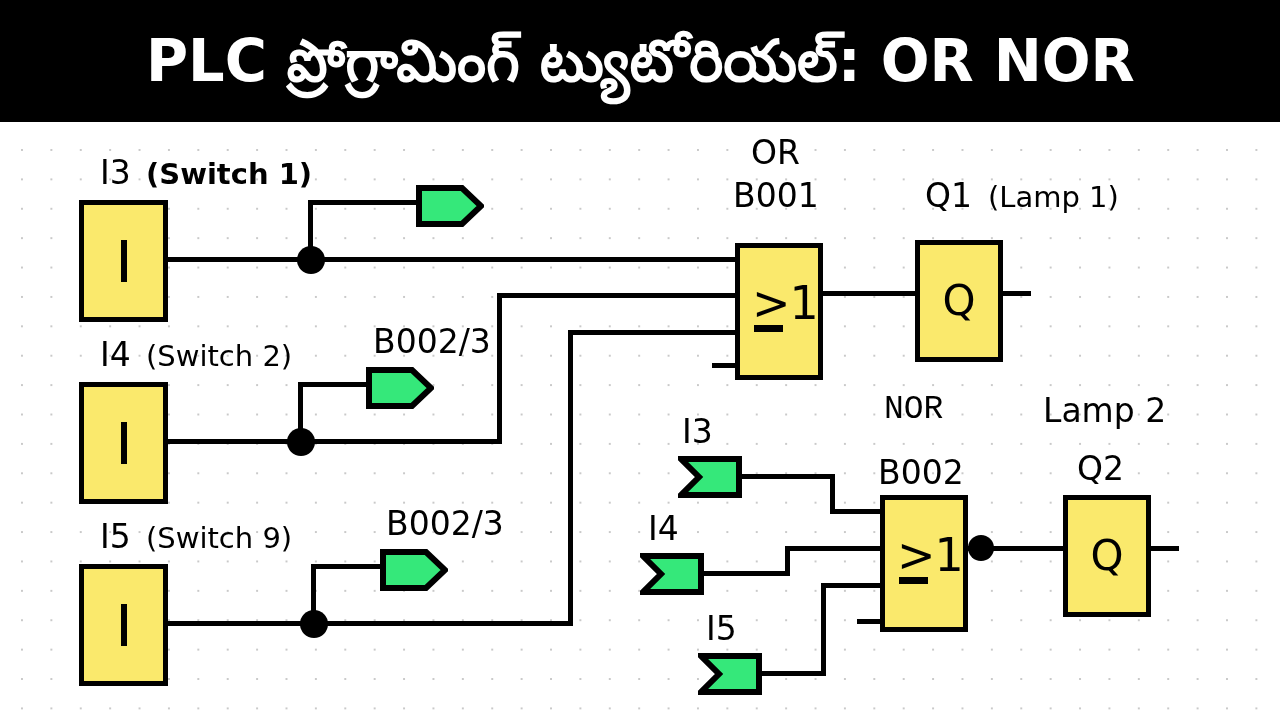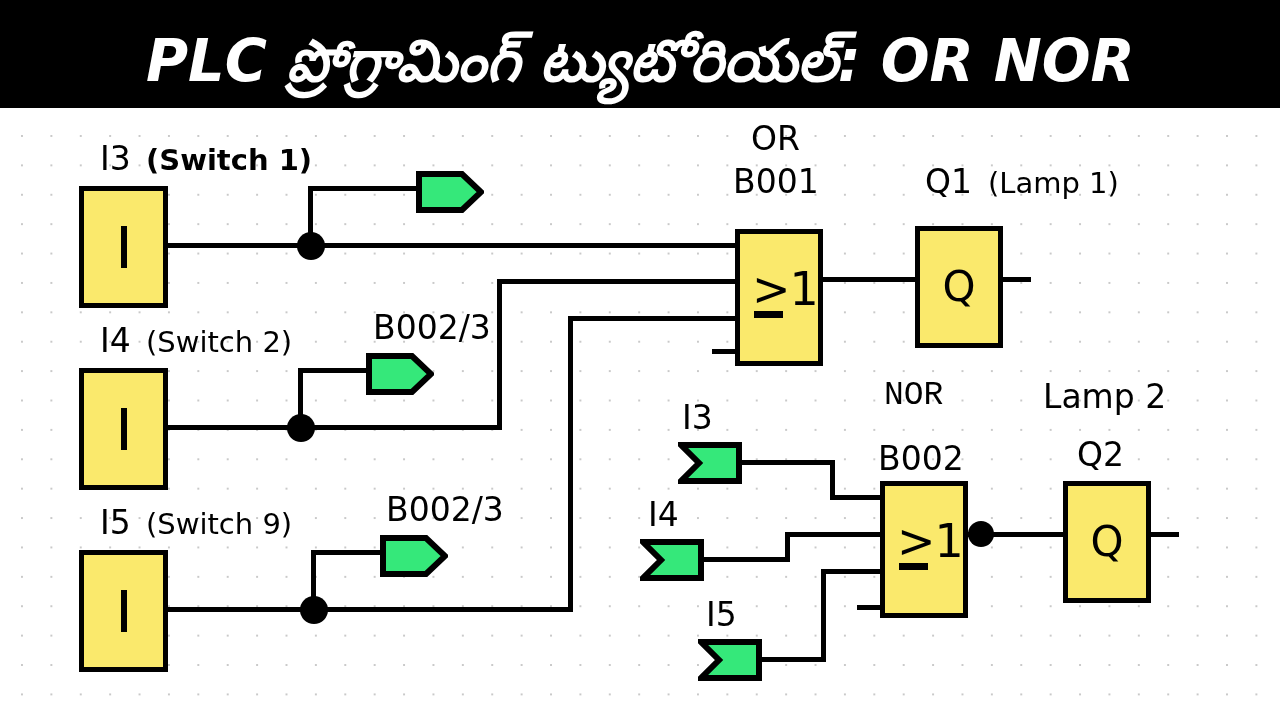--- a/index.html
+++ b/index.html
@@ -20,37 +20,36 @@
   #title-banner {
     position: absolute;
     left: 0; top: 0;
     width: 1280px;
     height: 122px;
     background: #000000;
     display: flex;
     align-items: center;
     justify-content: center;
     overflow: hidden;
-    font-style: italic;
   }
   #title-text {
     color: #ffffff;
     font-family: "DejaVu Sans", "Liberation Sans", sans-serif;
     font-weight: 700;
     font-size: 58px;
     line-height: 1;
     white-space: nowrap;
     letter-spacing: 0px;
     transform: scaleX(0.99);
   }
 
   
   #canvas {
     position: absolute;
-    left: 0; top: 108px;
+    left: 0; top: 122px;
     width: 1280px;
     height: 598px;
     background-color: #ffffff;
     background-image: radial-gradient(circle at 1px 1px, #c9c9c9 1.1px, rgba(0,0,0,0) 1.2px);
     background-size: 29.4px 29.4px;
     background-position: 21px 27px;
   }
 
   
   .fblock {

